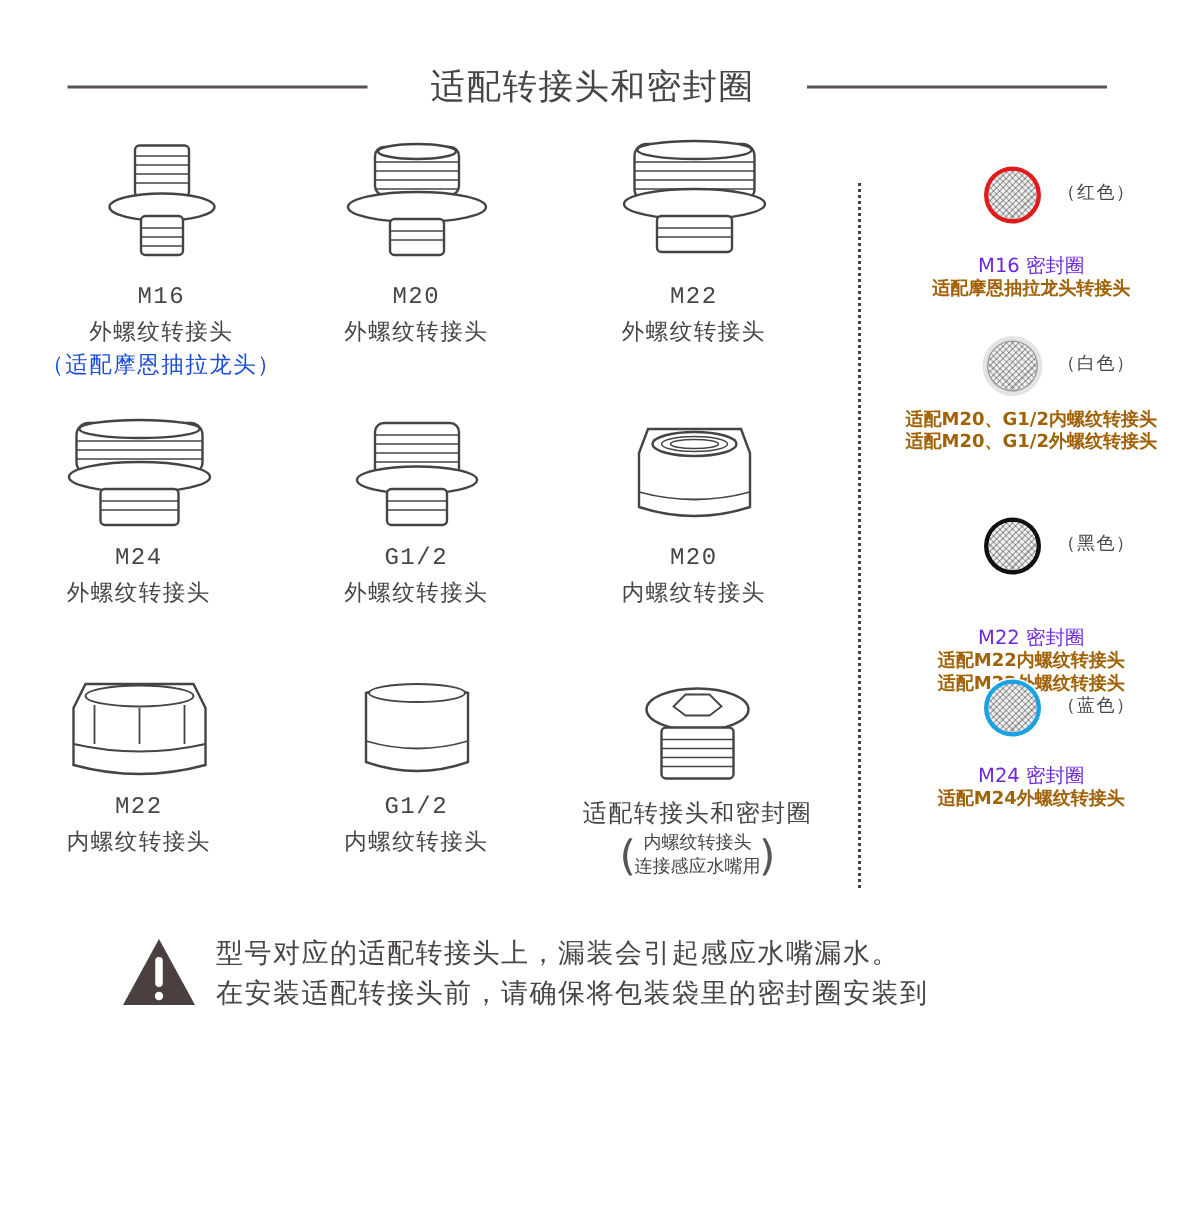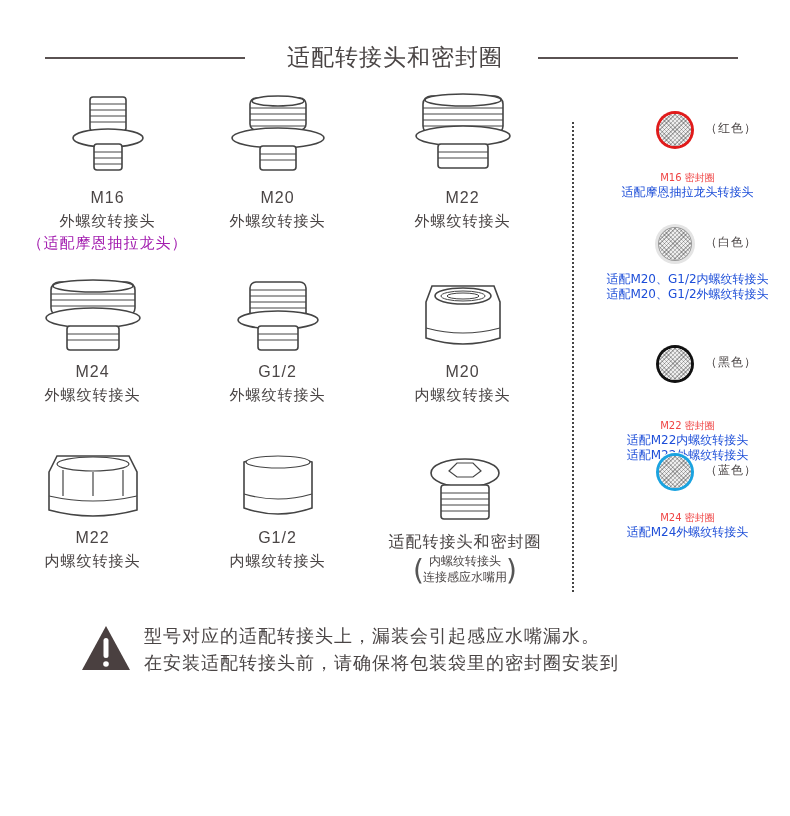--- a/index.html
+++ b/index.html
@@ -6,34 +6,34 @@
   body { width:790px; height:816px; position:relative; overflow:hidden;
          font-family:"DejaVu Sans","Liberation Sans",sans-serif; color:#4a4545; }
   .abs { position:absolute; }
   .title-row { left:0; top:38px; width:654px; height:40px; }
   .title-line { position:absolute; top:19px; height:2px; background:#5a5252; }
   .title-text { position:absolute; left:255px; top:4px; width:280px; text-align:center;
                 font-size:23px; color:#4a4545; letter-spacing:1px; }
   .item { position:absolute; text-align:center; }
   .item svg { display:block; margin:0 auto; }
   .item .code { font-size:16px; color:#4a4545; line-height:24px; margin-top:4px;
-                font-family:Liberation Sans, sans-serif; letter-spacing:1px; }
+                font-family:Liberation Mono, monospace; letter-spacing:1px; }
   .item .desc { font-size:15px; color:#4a4545; line-height:22px; letter-spacing:1px; }
-  .item .note { font-size:15px; color:#a21caf; line-height:22px; letter-spacing:1px; }
+  .item .note { font-size:15px; color:#1d4ed8; line-height:22px; letter-spacing:1px; }
   .divider { left:572px; top:122px; width:0; height:470px;
              border-left:2px dotted #444; }
   .seal { position:absolute; left:585px; width:205px; text-align:center; }
   .seal .ring-row { position:relative; height:44px; }
   .ring { position:absolute; left:74px; top:0; width:32px; height:32px; border-radius:50%;
           background: repeating-linear-gradient(45deg,#bbb 0 1px,#eee 1px 3px),
                       repeating-linear-gradient(-45deg,#bbb 0 1px,transparent 1px 3px);
           background-blend-mode:multiply; }
   .ring-label { position:absolute; left:120px; top:6px; font-size:12px; color:#4a4545; letter-spacing:1px; }
-  .seal .s-title { font-size:10px; line-height:15px; color:#ef4444; }
-  .seal .s-line { font-size:12px; line-height:15px; color:#1d4ed8; white-space:nowrap; }
+  .seal .s-title { font-size:13px; line-height:15px; color:#6d28d9; }
+  .seal .s-line { font-size:12px; line-height:15px; color:#a16207; white-space:nowrap;font-weight:bold; }
   .warn { left:80px; top:622px; width:640px; height:60px; }
   .warn-icon { position:absolute; left:0; top:2px; }
   .warn-text { position:absolute; left:64px; top:0; font-size:18px; line-height:27px; color:#4a4545; letter-spacing:1px; }
 </style>
 </head>
 <body>
 
 <div class="abs title-row">
   <div class="title-line" style="left:45px;width:200px;"></div>
   <div class="title-text">适配转接头和密封圈</div>

